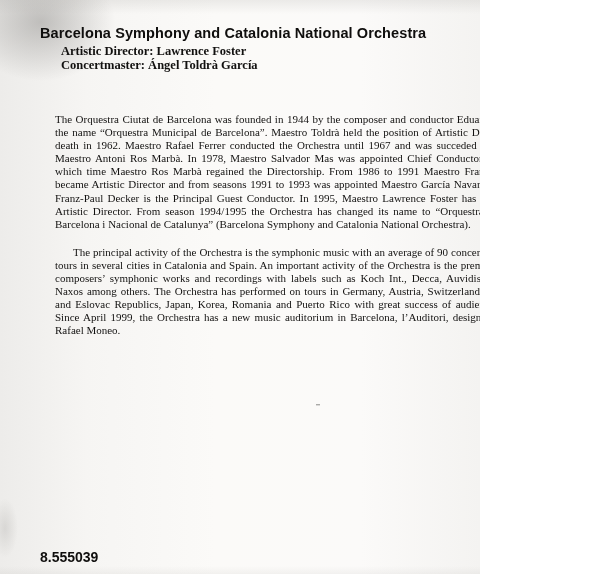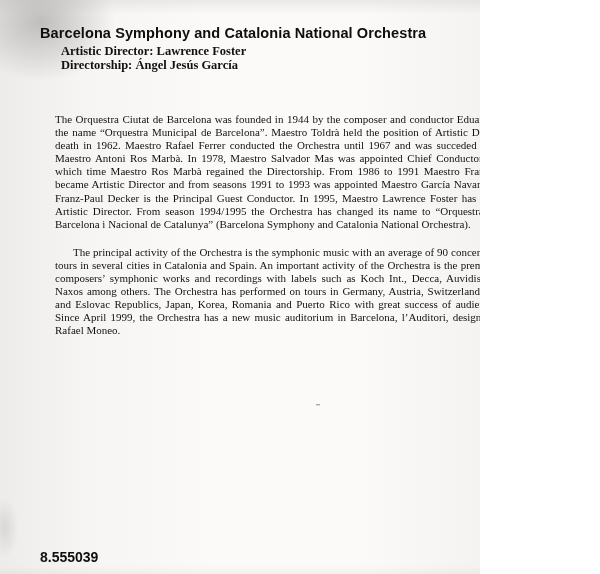--- a/index.html
+++ b/index.html
@@ -106,21 +106,21 @@
 
   <div class="shade-top-left"></div>
   <div class="shade-top-band"></div>
   <div class="shade-left-smudge"></div>
   <div class="shade-bottom-band"></div>
 
   <h1 class="page-title">Barcelona Symphony and Catalonia National Orchestra</h1>
 
   <div class="credits">
     <div class="credit-line">Artistic Director: Lawrence Foster</div>
-    <div class="credit-line">Directorship: Ángel Jesús García</div>
+    <div class="credit-line">Concertmaster: Ángel Toldrà García</div>
   </div>
 
   <div class="body-text">
     <p>The Orquestra Ciutat de Barcelona was founded in 1944 by the composer and conductor Eduard Toldrà under the name “Orquestra Municipal de Barcelona”. Maestro Toldrà held the position of Artistic Director until his death in 1962. Maestro Rafael Ferrer conducted the Orchestra until 1967 and was succeded in that year by Maestro Antoni Ros Marbà. In 1978, Maestro Salvador Mas was appointed Chief Conductor until 1981, at which time Maestro Ros Marbà regained the Directorship. From 1986 to 1991 Maestro Franz-Paul Decker became Artistic Director and from seasons 1991 to 1993 was appointed Maestro García Navarro. Since 1994, Franz-Paul Decker is the Principal Guest Conductor. In 1995, Maestro Lawrence Foster has been appointed Artistic Director. From season 1994/1995 the Orchestra has changed its name to “Orquestra Simfònica de Barcelona i Nacional de Catalunya” (Barcelona Symphony and Catalonia National Orchestra).</p>
     <p class="indented">The principal activity of the Orchestra is the symphonic music with an average of 90 concerts per year with tours in several cities in Catalonia and Spain. An important activity of the Orchestra is the première of Catalan composers’ symphonic works and recordings with labels such as Koch Int., Decca, Auvidis, EMI, Claves, Naxos among others. The Orchestra has performed on tours in Germany, Austria, Switzerland, France, Tchec and Eslovac Republics, Japan, Korea, Romania and Puerto Rico with great success of audience and critics. Since April 1999, the Orchestra has a new music auditorium in Barcelona, l’Auditori, designed by architect Rafael Moneo.</p>
   </div>
 
   <svg class="artifact-layer" viewBox="0 0 600 574" xmlns="http://www.w3.org/2000/svg">
 
     <path d="M 590 99 C 593 106 591 115 585 124" fill="none" stroke="#141312" stroke-width="2.6" stroke-linecap="round" opacity="0.88"></path>

